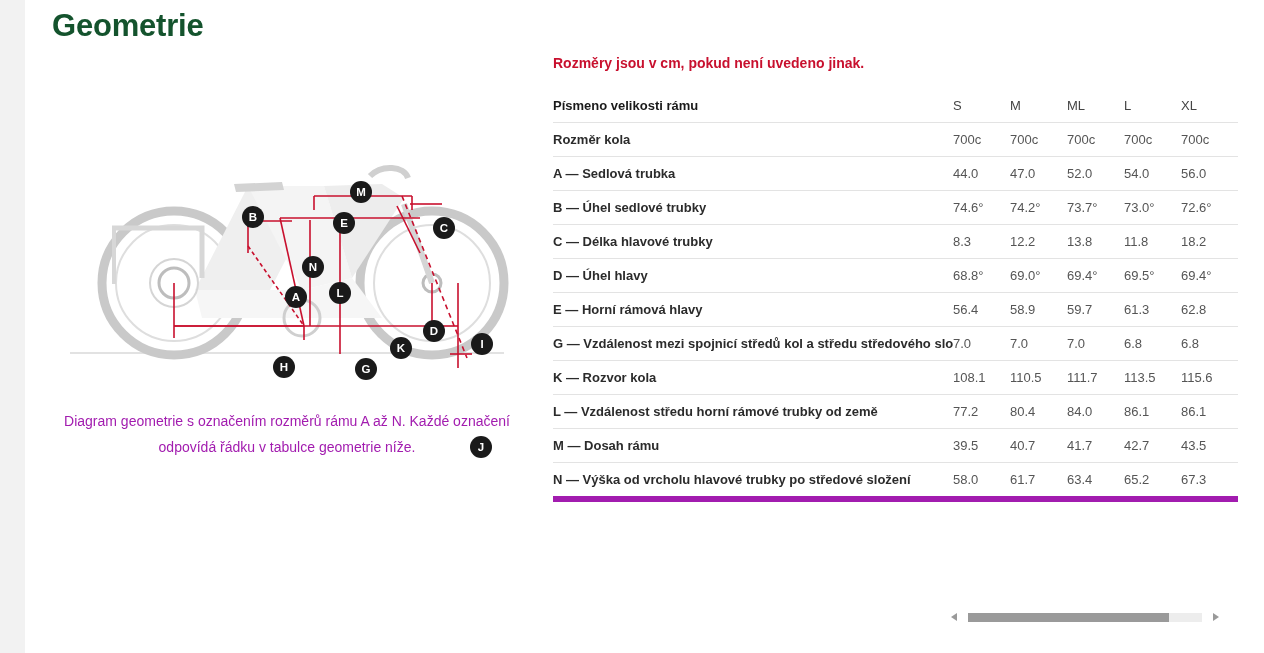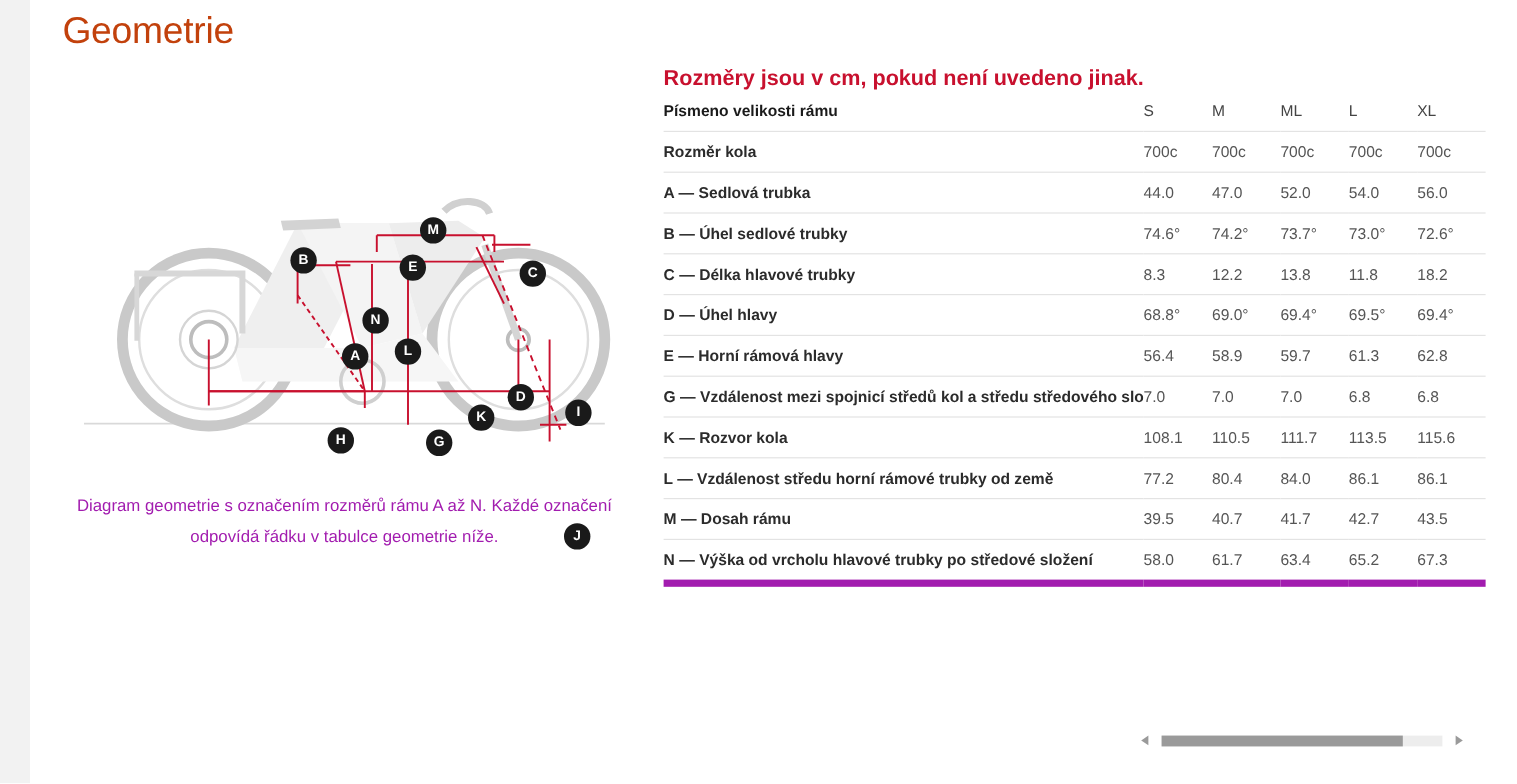--- a/index.html
+++ b/index.html
@@ -20,22 +20,22 @@
     position: absolute;
     left: 0; top: 0; bottom: 0;
     width: 25px;
     background: #f2f2f2;
   }
   .page-title {
     position: absolute;
     left: 52px;
     top: 8px;
     font-size: 31px;
-    font-weight: normal;
-    color: #c2410c;
+    font-weight: bold;
+    color: #14532d;
     letter-spacing: -0.2px;
   }
 
   
   .diagram-wrap {
     position: absolute;
     left: 52px;
     top: 78px;
     width: 470px;
     height: 300px;
@@ -66,24 +66,24 @@
   }
 
   
   .table-area {
     position: absolute;
     left: 553px;
     top: 55px;
     width: 680px;
   }
   .units-note {
-    font-size: 18px;
+    font-size: 14px;
     font-weight: bold;
     color: #c8102e;
-    margin-bottom: 0;
+    margin-bottom: 18px;
   }
   table.geo {
     border-collapse: collapse;
     width: 683px;
     table-layout: fixed;
   }
   table.geo th, table.geo td {
     text-align: left;
     font-size: 13px;
     color: #2b2b2b;

